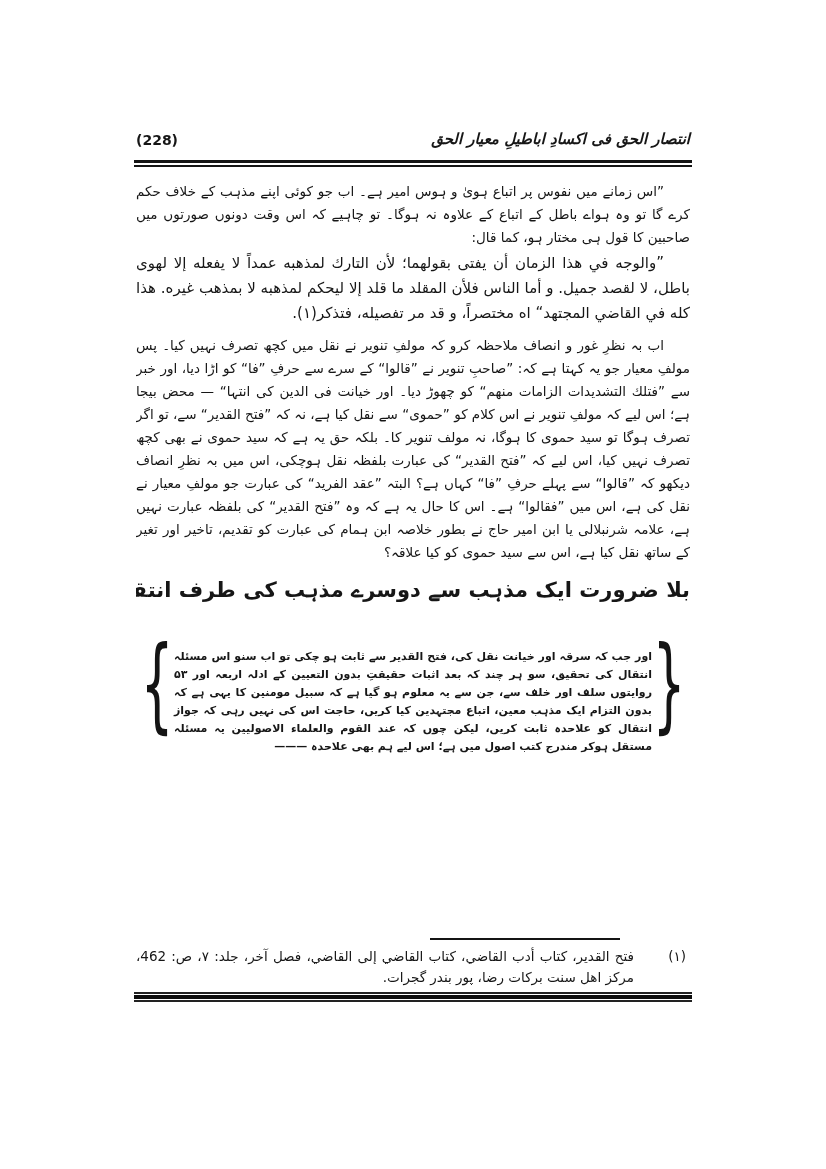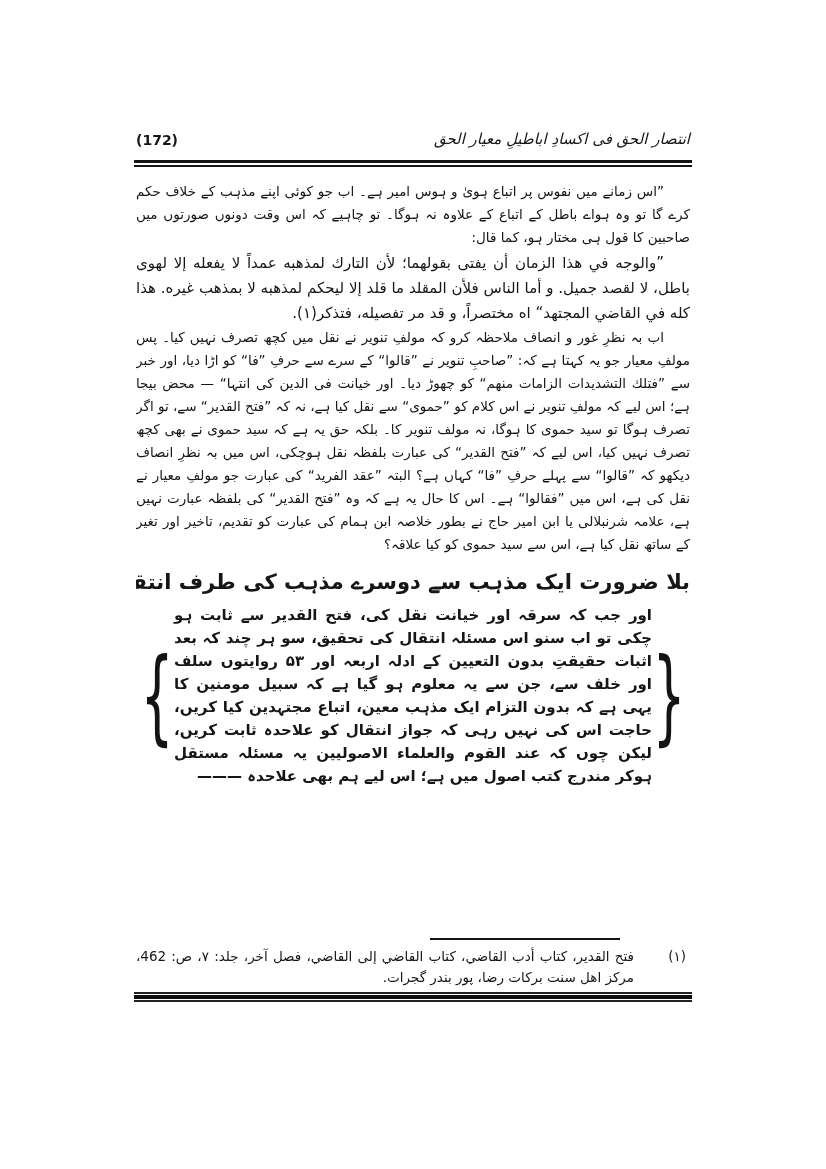--- a/index.html
+++ b/index.html
@@ -8,54 +8,54 @@
   .page {
     position:relative; width:826px; height:1169px;
     background:#ffffff; margin:0 auto; overflow:hidden;
     color:#161616;
   }
   .header-row {
     position:absolute; top:130px; right:136px; left:136px;
     display:flex; flex-direction:row; justify-content:space-between;
     align-items:flex-end; direction:rtl;
   }
-  .book-title { font-size:15px; font-weight:normal; font-style:italic; letter-spacing:0; }
+  .book-title { font-size:15px; font-weight:bold; font-style:italic; letter-spacing:0; }
   .page-number { font-size:14px; font-weight:bold; direction:ltr; }
   .header-rule { position:absolute; top:160px; right:134px; left:134px; }
   .header-rule .r1 { height:3px; background:#141414; }
   .header-rule .r2 { height:2px; background:#141414; margin-top:2px; }
 
   .body-text {
     position:absolute; top:180px; right:136px; left:136px; height:756px;
     direction:rtl; text-align:justify; overflow:hidden;
   }
   .para-urdu {
     font-size:13.5px; line-height:23px; text-indent:26px;
     margin-bottom:2px;
   }
   .para-arabic {
     font-size:15px; line-height:25px; text-indent:26px;
-    font-weight:500; margin-bottom:0;
+    font-weight:500; margin-bottom:8px;
   }
   .section-heading {
     text-align:center; font-weight:bold; font-size:21px;
     white-space:nowrap; margin:14px 0 10px 0; text-indent:0;
   }
   .braced-wrap {
     display:flex; direction:rtl; align-items:center; justify-content:center;
     margin:0 6px;
   }
   .brace {
     font-size:104px; line-height:104px; font-weight:normal;
     transform:scaleX(0.5); width:30px; flex:0 0 auto;
     display:flex; align-items:center; justify-content:center; color:#141414;
   }
   .braced-body {
-    flex:1 1 auto; font-size:15px; line-height:23px; font-weight:bold;
-    text-align:justify; padding:0 2px;
+    flex:1 1 auto; font-size:11px; line-height:18px; font-weight:bold;
+    text-align:justify; padding:0 2px;margin-top:36px;
   }
   .footnote-sep {
     position:absolute; top:938px; right:206px; width:190px;
     border-top:2px solid #141414;
   }
   .footnote {
     position:absolute; top:946px; right:136px; left:136px;
     direction:rtl; font-size:13.5px; line-height:21px;
     padding-right:56px; text-align:justify;
   }
@@ -67,21 +67,21 @@
   .bottom-rule .b4 { height:1px; background:transparent; }
   .bottom-rule .b5 { height:2px; background:#222; }
 </style>
 </head>
 <body>
 
 <div class="page">
 
   <div class="header-row">
     <span class="book-title">انتصار الحق فی اکسادِ اباطیلِ معیار الحق</span>
-    <span class="page-number">(172)</span>
+    <span class="page-number">(228)</span>
   </div>
 
   <div class="header-rule">
     <div class="r1"></div>
     <div class="r2"></div>
   </div>
 
   <div class="body-text">
     <p class="para-urdu">”اس زمانے میں نفوس پر اتباع ہویٰ و ہوس امیر ہے۔ اب جو کوئی اپنے مذہب کے خلاف حکم کرے گا تو وہ ہواے باطل کے اتباع کے علاوہ نہ ہوگا۔ تو چاہیے کہ اس وقت دونوں صورتوں میں صاحبین کا قول ہی مختار ہو، کما قال:</p>
     <p class="para-arabic">”والوجه في هذا الزمان أن يفتى بقولهما؛ لأن التارك لمذهبه عمداً لا يفعله إلا لهوى باطل، لا لقصد جميل. و أما الناس فلأن المقلد ما قلد إلا ليحكم لمذهبه لا بمذهب غيره. هذا كله في القاضي المجتهد“ اه مختصراً، و قد مر تفصيله، فتذكر(١).</p>

